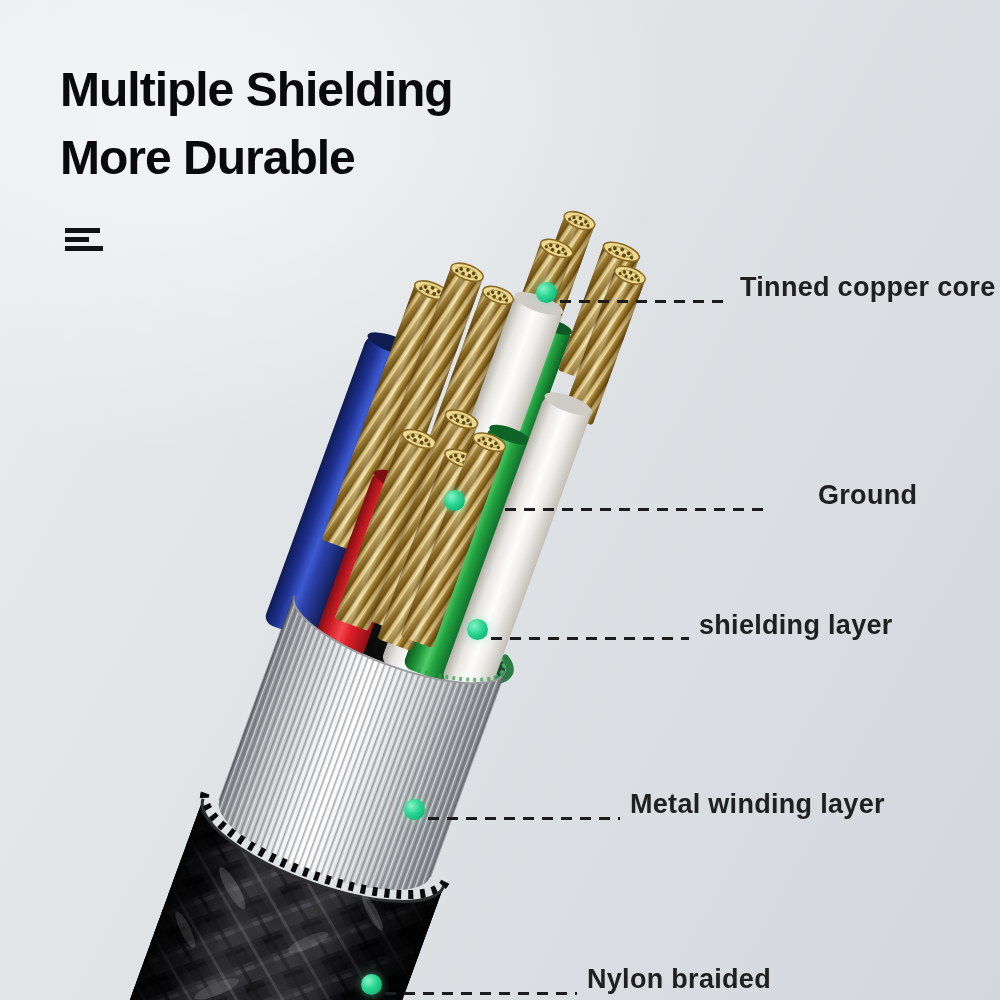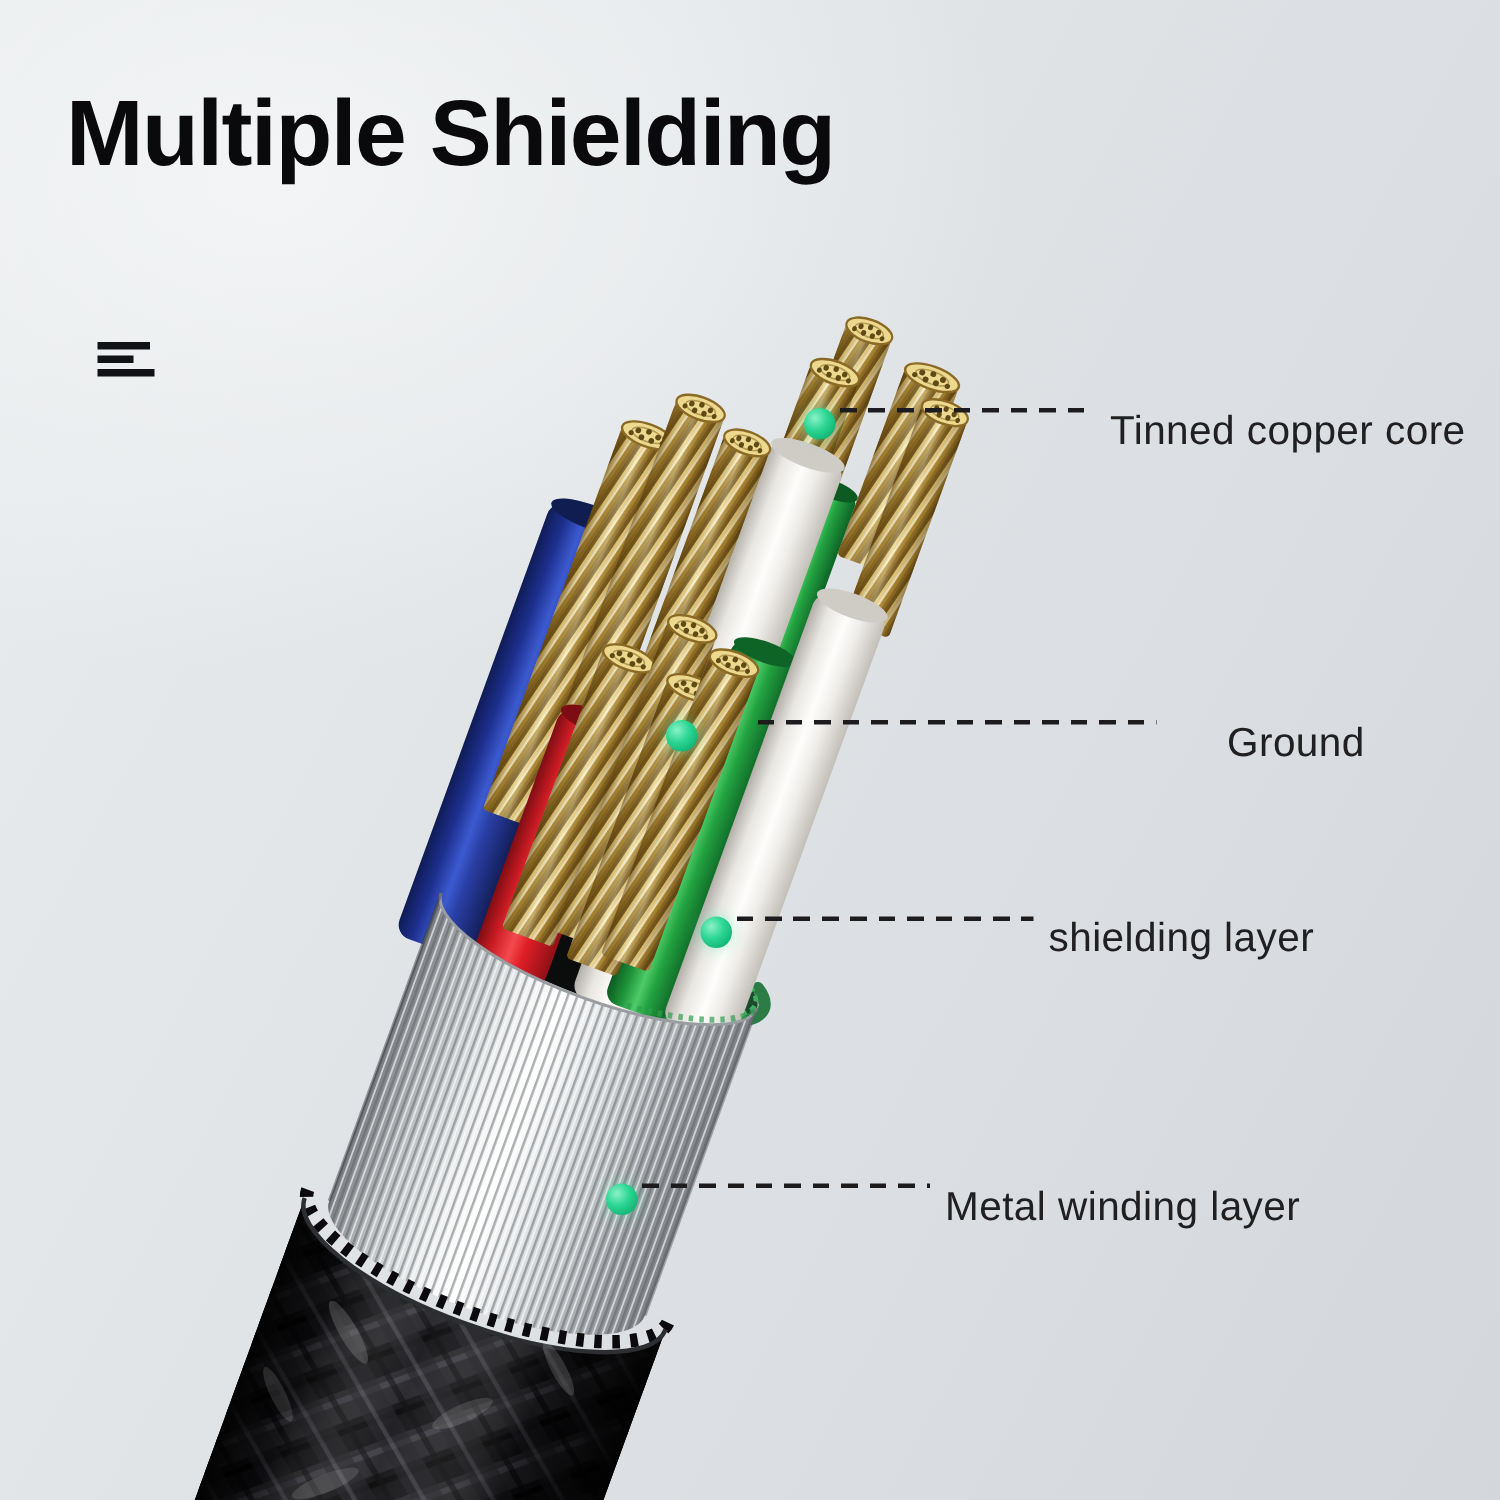--- a/index.html
+++ b/index.html
@@ -5,32 +5,32 @@
   html,body{margin:0;padding:0;}
   .stage{
     position:relative;width:1000px;height:1000px;overflow:hidden;
     font-family:"Liberation Sans", sans-serif;
     background:
       radial-gradient(900px 600px at 18% 12%, #f2f4f5 0%, rgba(242,244,245,0) 55%),
       linear-gradient(118deg,#eaedef 0%, #e0e3e6 45%, #d3d7db 100%);
   }
   .cable-svg{position:absolute;left:0;top:0;z-index:1;}
   .headline{
-    position:absolute;left:44px;top:56px;z-index:3;
-    font-size:62px;line-height:68px;font-weight:700;letter-spacing:-1px;
+    position:absolute;left:60px;top:56px;z-index:3;
+    font-size:48px;line-height:68px;font-weight:700;letter-spacing:-1px;
     color:#0a0a0c;white-space:nowrap;
   }
   .deco-icon{position:absolute;left:65px;top:228px;z-index:3;}
   .deco-icon .bar{background:#111215;height:4.6px;margin-bottom:4.6px;}
   .deco-icon .b1{width:35px;}
   .deco-icon .b2{width:24px;}
   .deco-icon .b3{width:38px;}
   .callout{
-    position:absolute;z-index:4;display:flex;align-items:flex-start;
-    color:#202022;font-size:27px;letter-spacing:.3px;
+    position:absolute;z-index:4;display:flex;align-items:flex-end;
+    color:#202022;font-size:27px;letter-spacing:.3px;font-weight:bold;
   }
   .dot{
     flex:none;width:21px;height:21px;border-radius:50%;
     background:radial-gradient(circle at 35% 32%, #8af2c6 0%, #2fd795 40%, #12b877 75%, #0ba268 100%);
     box-shadow:0 0 10px rgba(110,235,180,.55);
   }
   .leader{
     flex:none;height:3px;margin-left:3px;
     background-image:repeating-linear-gradient(90deg,#1c1c1e 0 11px, transparent 11px 19px);
   }
@@ -246,20 +246,21 @@
         <ellipse cx="350" cy="1030" rx="24" ry="6" transform="rotate(-42 350 1030)" fill="#ffffff" opacity=".12"></ellipse>
         <ellipse cx="300" cy="985" rx="20" ry="5" transform="rotate(44 300 985)" fill="#ffffff" opacity=".12"></ellipse>
         <ellipse cx="450" cy="1060" rx="24" ry="6" transform="rotate(40 450 1060)" fill="#ffffff" opacity=".1"></ellipse>
         <ellipse cx="395" cy="1120" rx="26" ry="6" transform="rotate(-40 395 1120)" fill="#ffffff" opacity=".1"></ellipse>
       </g>
     </g>
   </svg>
 
   <div class="headline">
     <div>Multiple Shielding</div>
+    <div>More Durable</div>
   </div>
 
   <div class="deco-icon">
     <div class="bar b1"></div>
     <div class="bar b2"></div>
     <div class="bar b3"></div>
   </div>
 
   <div class="callout co-1">
     <span class="dot"></span>
@@ -280,14 +281,19 @@
       <span class="ln">shielding layer</span>
     </span>
   </div>
 
   <div class="callout co-4">
     <span class="dot"></span>
     <span class="leader"></span>
     <span class="co-label">Metal winding layer</span>
   </div>
 
+  <div class="callout co-5">
+    <span class="dot"></span>
+    <span class="leader"></span>
+    <span class="co-label">Nylon braided</span>
+  </div>
 
 </div>
 
 </body></html>

